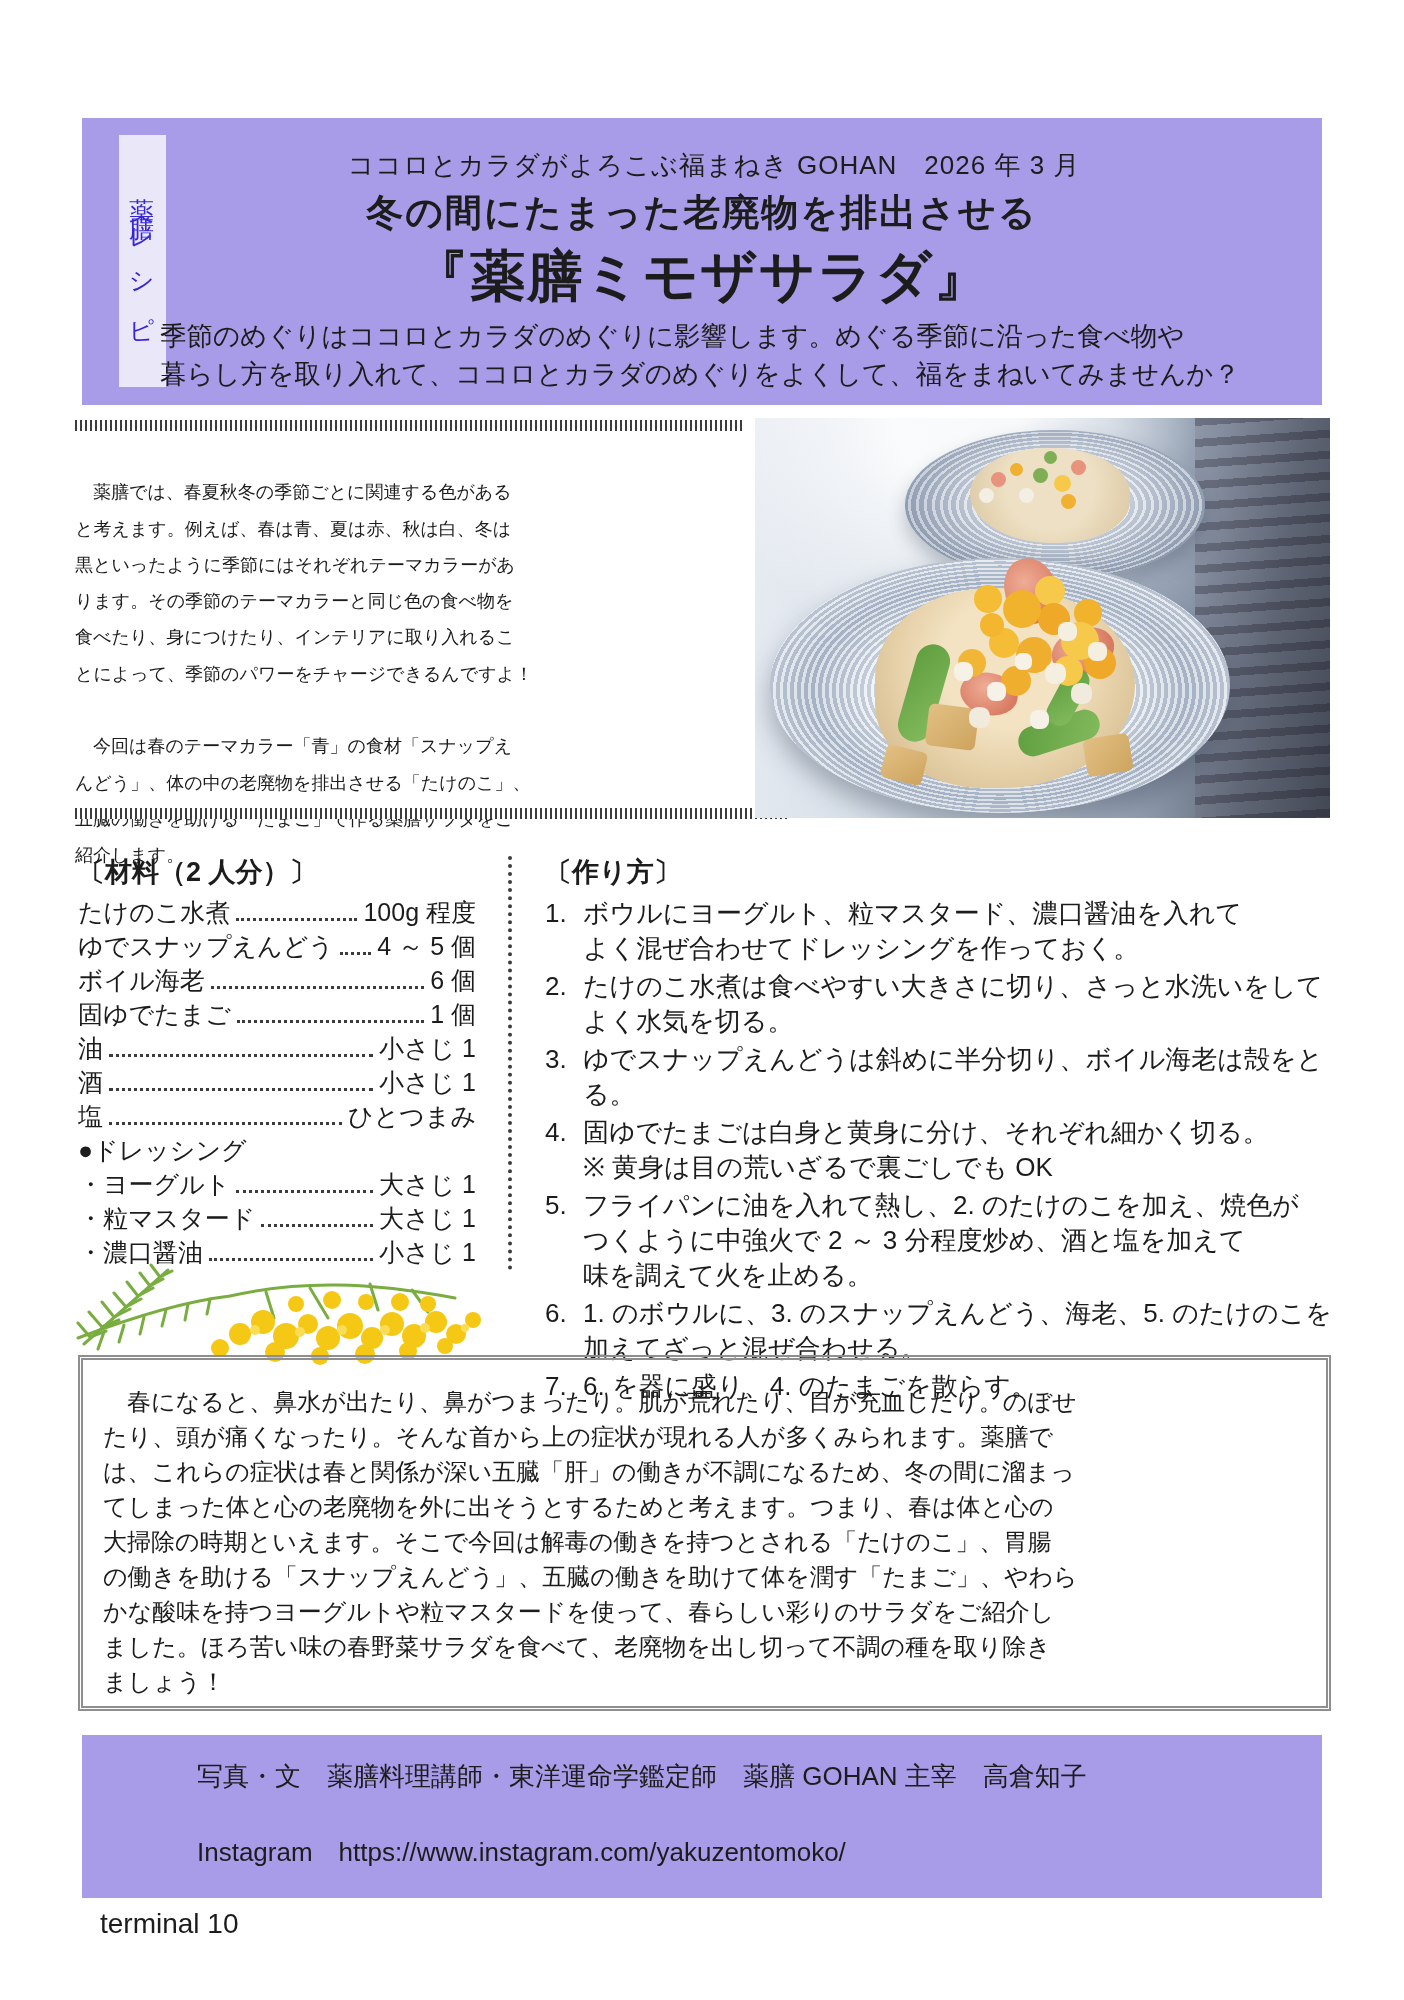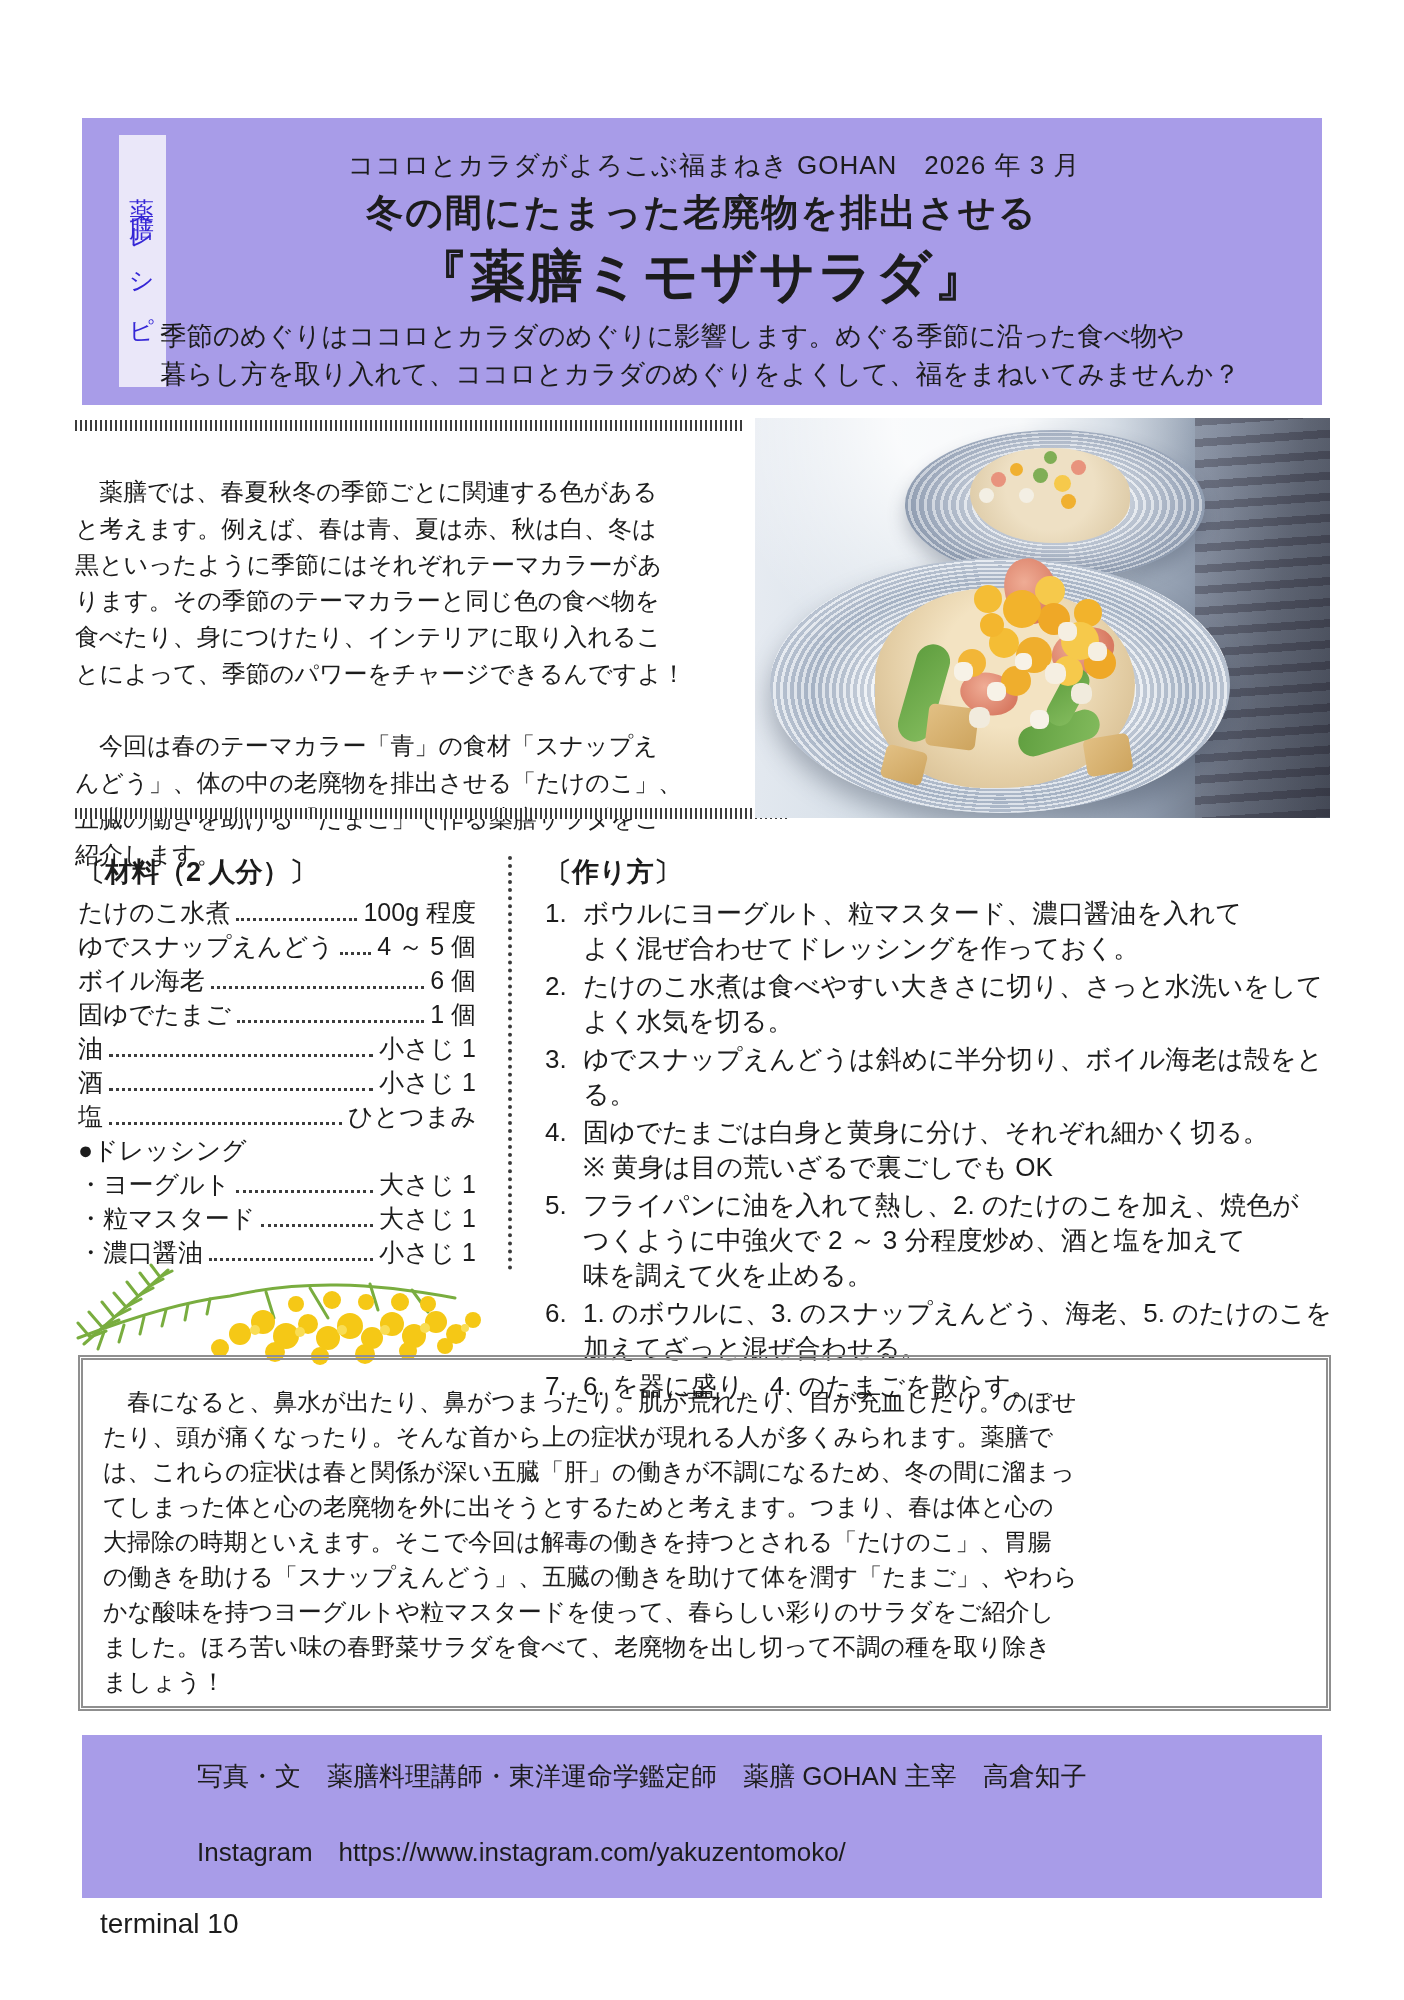--- a/index.html
+++ b/index.html
@@ -20,21 +20,21 @@
   .title{top:122px;left:0;width:100%;text-align:center;font-size:55px;font-weight:bold;letter-spacing:2px;}
   .lead{top:199px;left:78px;font-size:26.5px;line-height:38px;white-space:pre-line;}
 
   
   .hatch{height:11px;background:repeating-linear-gradient(90deg,#3c3c3c 0 2px,#ffffff 2px 5px);}
   .hatch-top{left:75px;top:420px;width:668px;}
   .hatch-bottom{left:75px;top:808px;width:713px;}
   .vdots{left:508px;top:856px;height:414px;width:0;border-left:4px dotted #3c3c3c;}
 
   
-  .intro{left:75px;top:438px;width:680px;font-size:24px;line-height:36.3px;white-space:pre-line;}
+  .intro{left:75px;top:438px;width:680px;font-size:18px;line-height:36.3px;white-space:pre-line;}
 
   
   .photo{left:755px;top:418px;width:575px;height:400px;overflow:hidden;
     background:
       radial-gradient(ellipse at 35% 0%,rgba(255,255,255,.85) 0 12%,transparent 45%),
       linear-gradient(100deg,#e9edf3 0%,#d6dfe8 30%,#bcc8d6 55%,#8e9aac 72%,#5e6776 86%,#3e4552 100%);}
   .wood{right:0;top:0;width:135px;height:100%;
     background:repeating-linear-gradient(176deg,rgba(40,34,46,.38) 0 8px,rgba(95,88,100,.16) 8px 21px);}
   .plate{border-radius:50%;}
   .plate-back{left:150px;top:12px;width:300px;height:150px;

